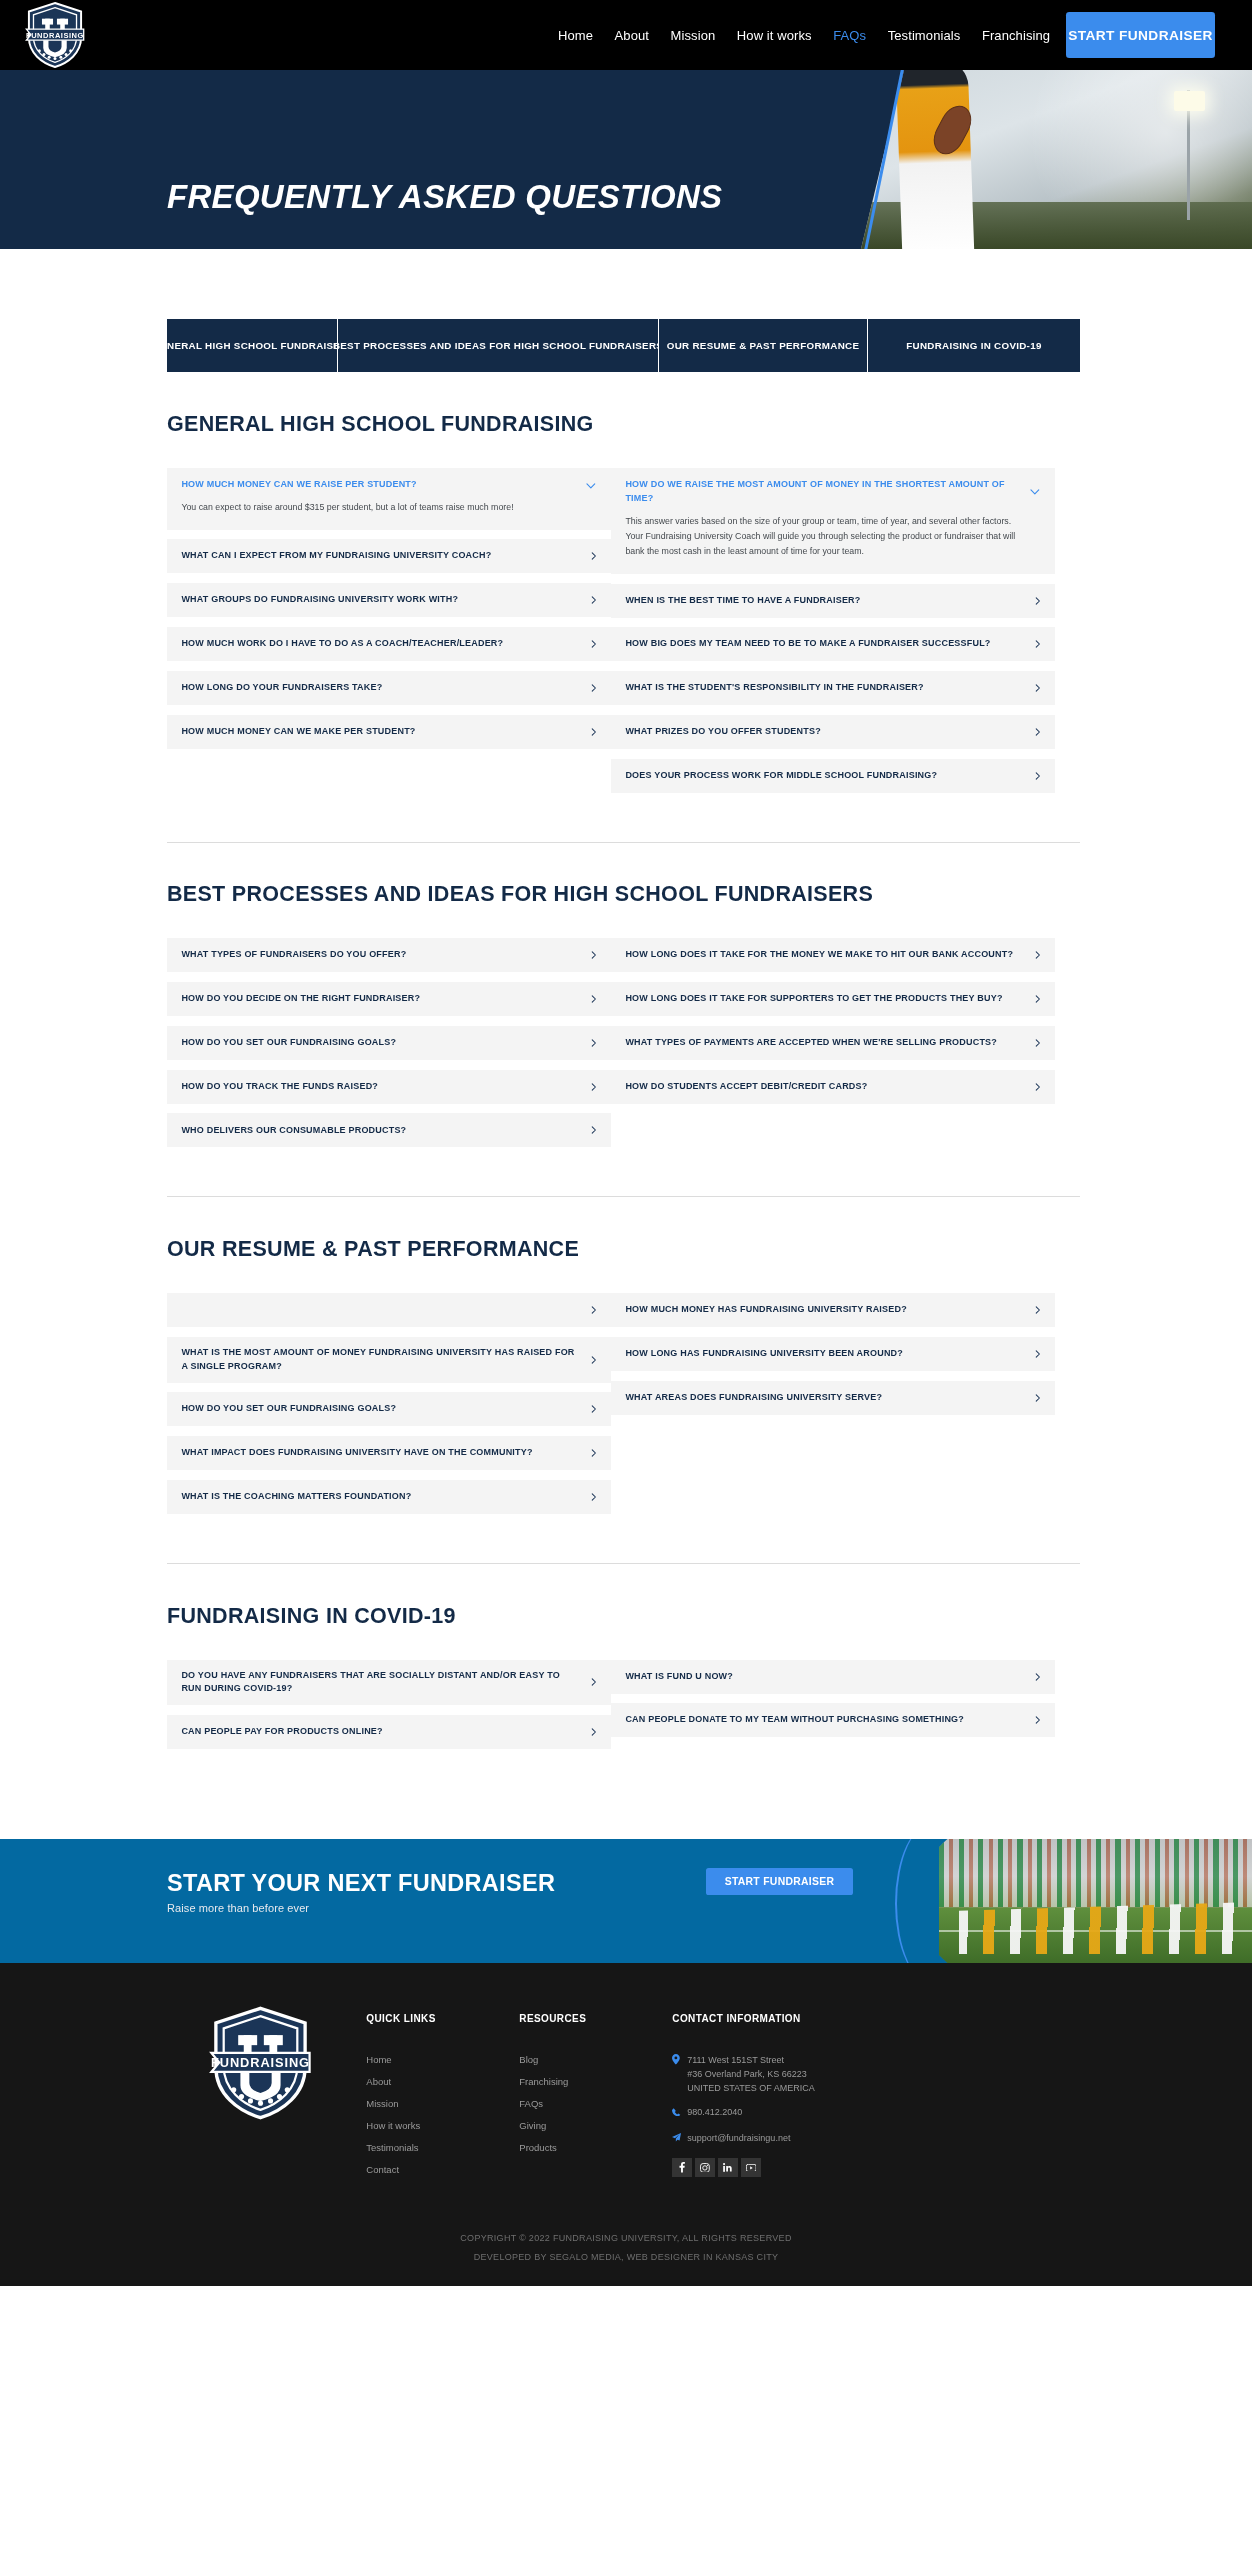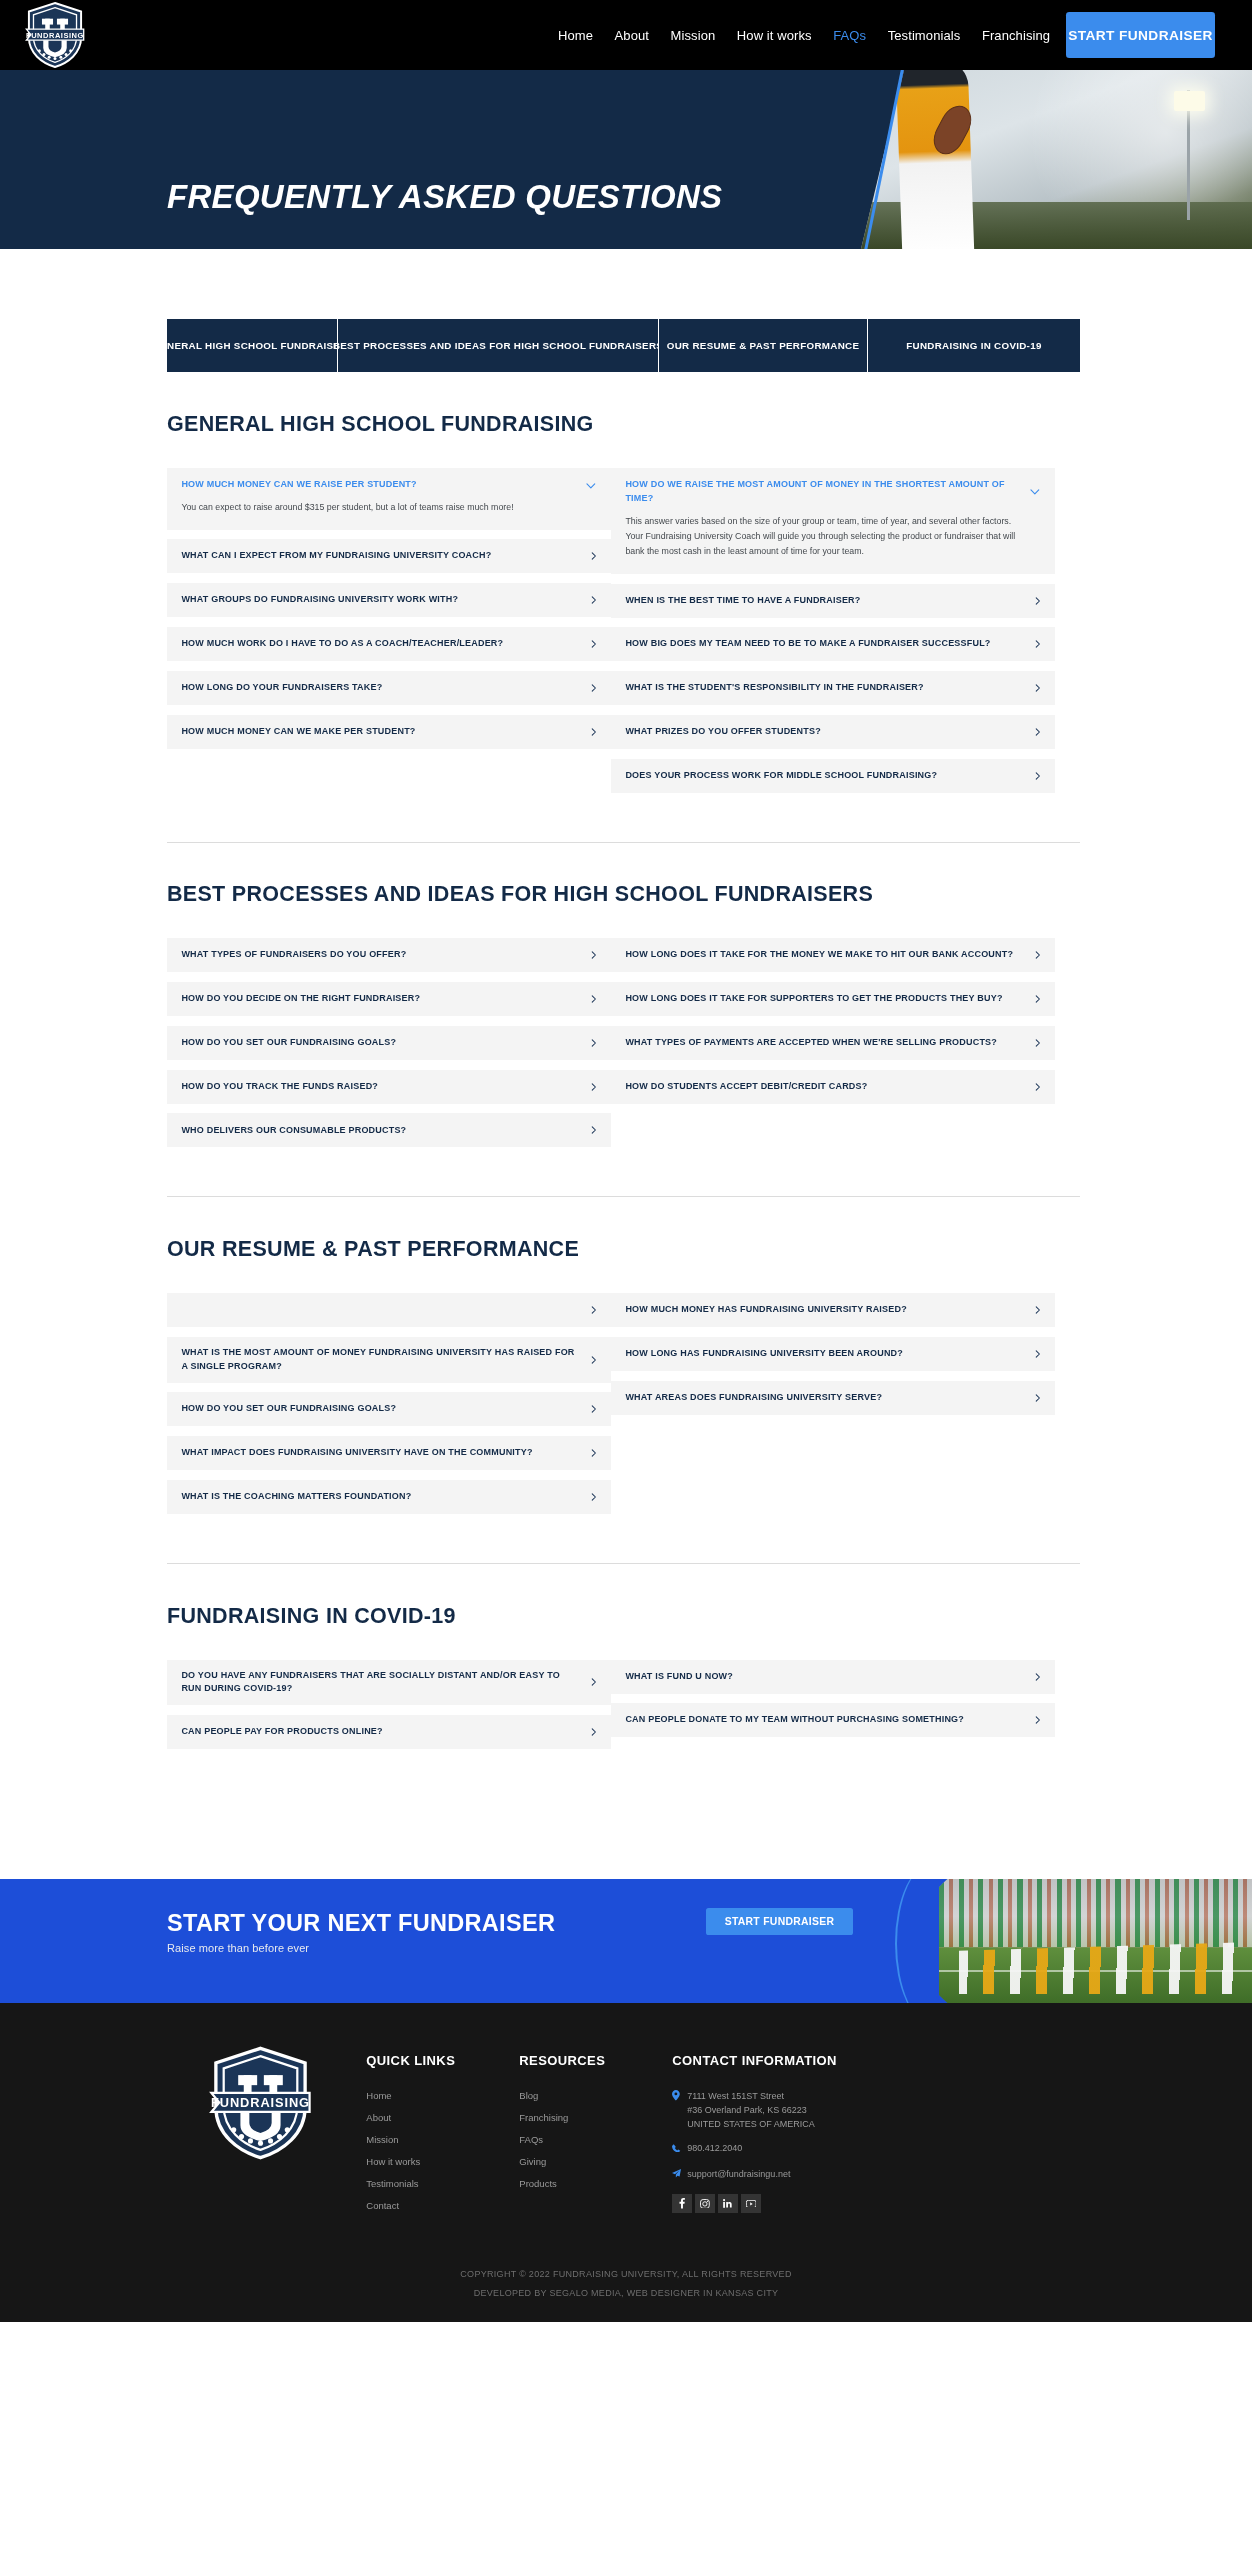--- a/index.html
+++ b/index.html
@@ -145,22 +145,22 @@
     font-size: 8.8px; color: #44494e; line-height: 1.72;
     padding: 5.2px 26px 14.4px 14.4px;
     font-family: "Liberation Sans", sans-serif;
   }
   .faq-item.open .chev-down { width: 11.7px; height: 11.7px; flex: 0 0 11.7px; }
 
   .divider { height: 0.7px; background: #dcdcdc; width: 913px; margin: 39px 0 0 167px; }
 
   
   .cta {
-    position: relative; height: 124px; background: #1d4ed8; overflow: hidden;
-    width: 1252px; margin-top: 120px;
+    position: relative; height: 124px; background: #0369a1; overflow: hidden;
+    width: 1252px; margin-top: 80px;
   }
   .cta-title {
     position: absolute; left: 167px; top: 31px;
     font-size: 23.5px; font-weight: bold; color: #fff; letter-spacing: 0.3px;
     font-family: "Liberation Sans Narrow","Liberation Sans",sans-serif;
     font-stretch: condensed;
   }
   .cta-sub {
     position: absolute; left: 167px; top: 63px;
     font-size: 11px; color: #e8eaee; letter-spacing: 0.1px;
@@ -207,22 +207,22 @@
 
   
   .footer { background: #161616; width: 1252px; padding: 38px 0 0 0; }
   .footer-inner { width: 913px; margin: 0 auto; display: flex; position: relative; }
   .footer-logo { width: 189px; padding-left: 39px; padding-top: 3.9px; }
   .footer-col { padding-top: 11.7px; }
   .fc-quick { width: 153px; margin-left: 7.8px; }
   .fc-res { width: 153px; }
   .fc-contact { width: 274px; }
   .footer-h {
-    color: #ffffff; font-size: 13px; font-weight: bold; letter-spacing: 0.4px;
-    margin-bottom: 22px;
+    color: #ffffff; font-size: 10px; font-weight: bold; letter-spacing: 0.4px;
+    margin-bottom: 30px;
     font-family: "Liberation Sans Narrow","Liberation Sans",sans-serif;
     font-stretch: condensed;
   }
   .footer-col a {
     display: block; color: #9a9a9a; font-size: 9.5px; text-decoration: none;
     margin-bottom: 11px;
     font-family: "Liberation Sans Narrow","Liberation Sans",sans-serif;
     font-stretch: condensed;
   }
   .contact-row { display: flex; gap: 5.9px; margin-bottom: 11px; color: #9a9a9a; font-size: 9px; line-height: 1.55;

